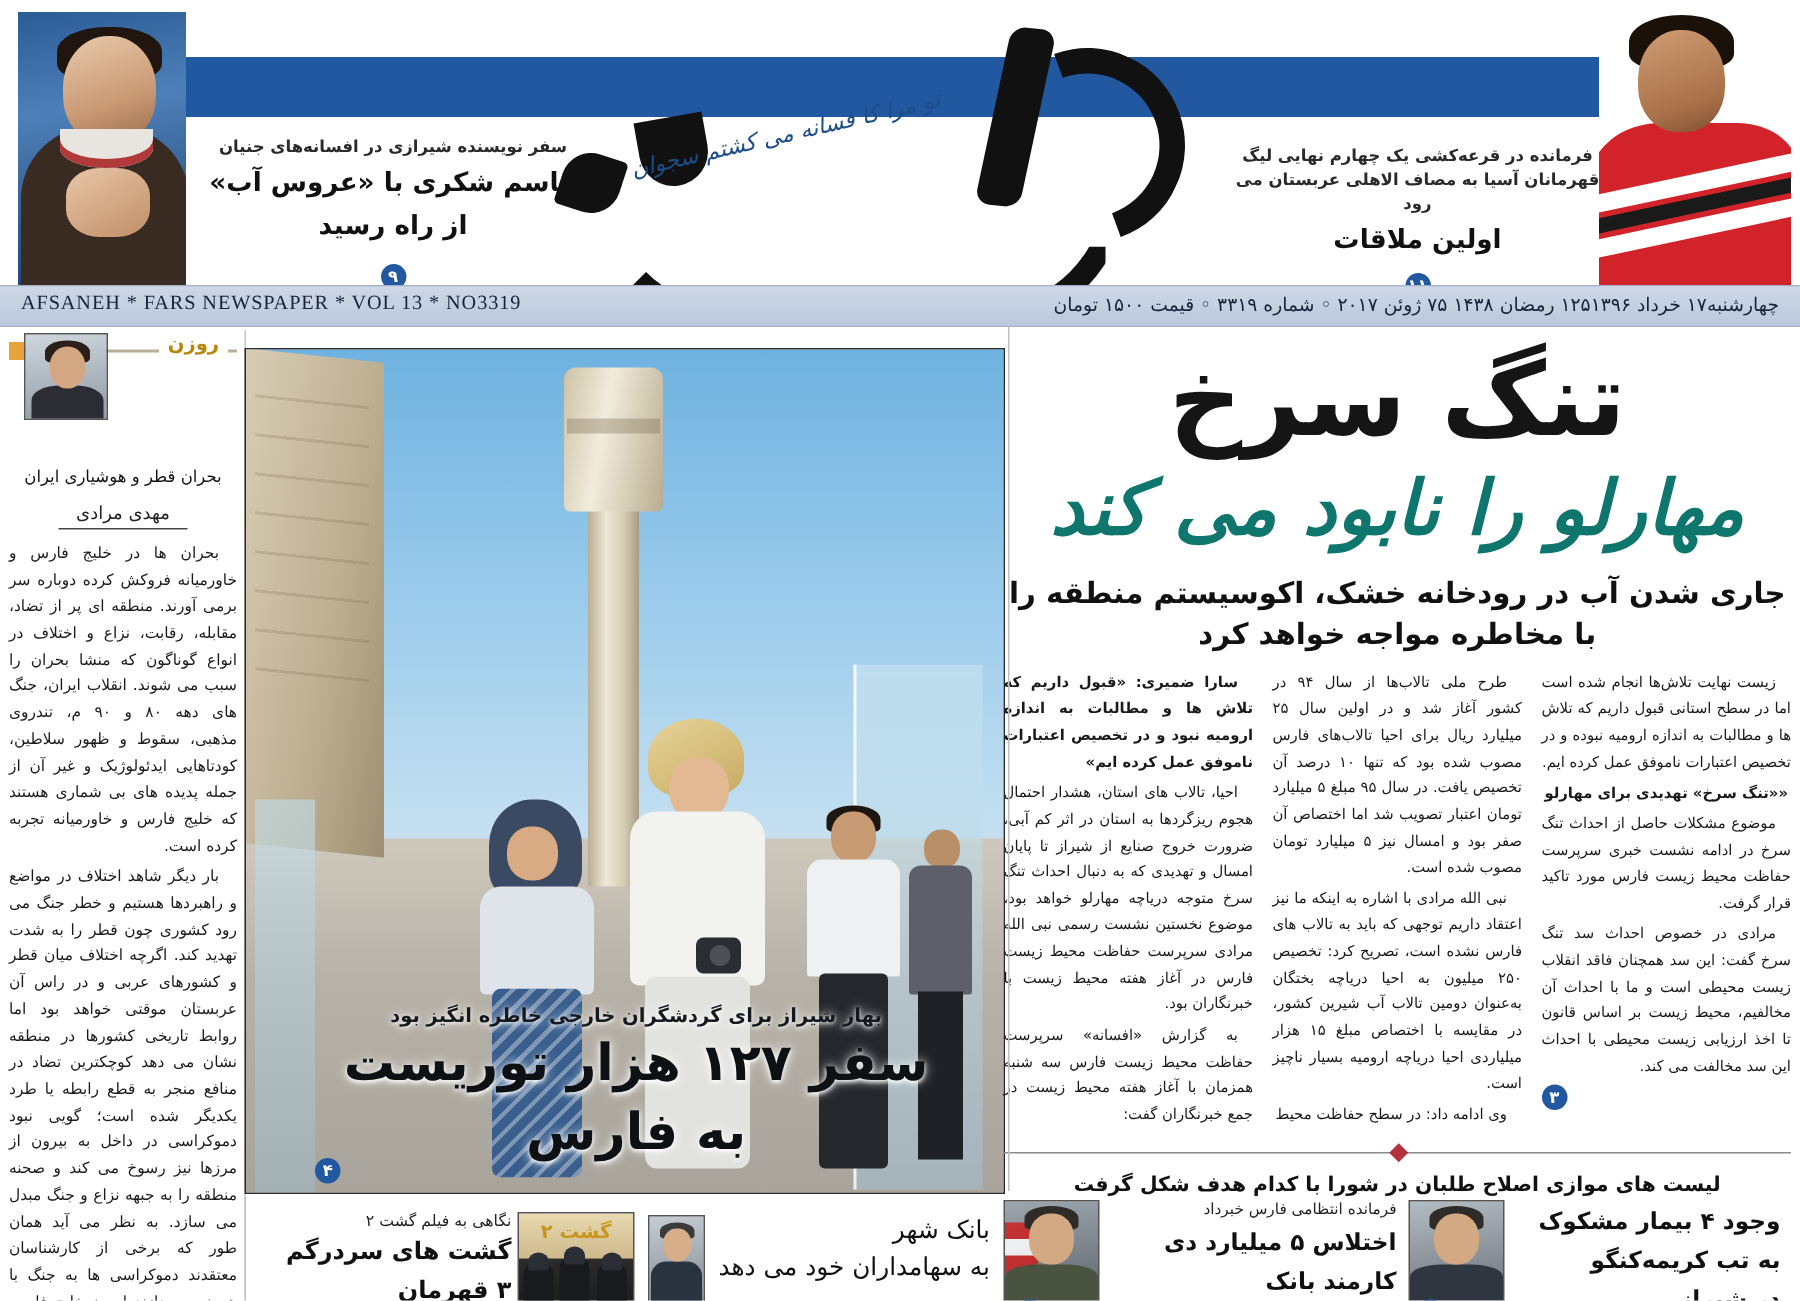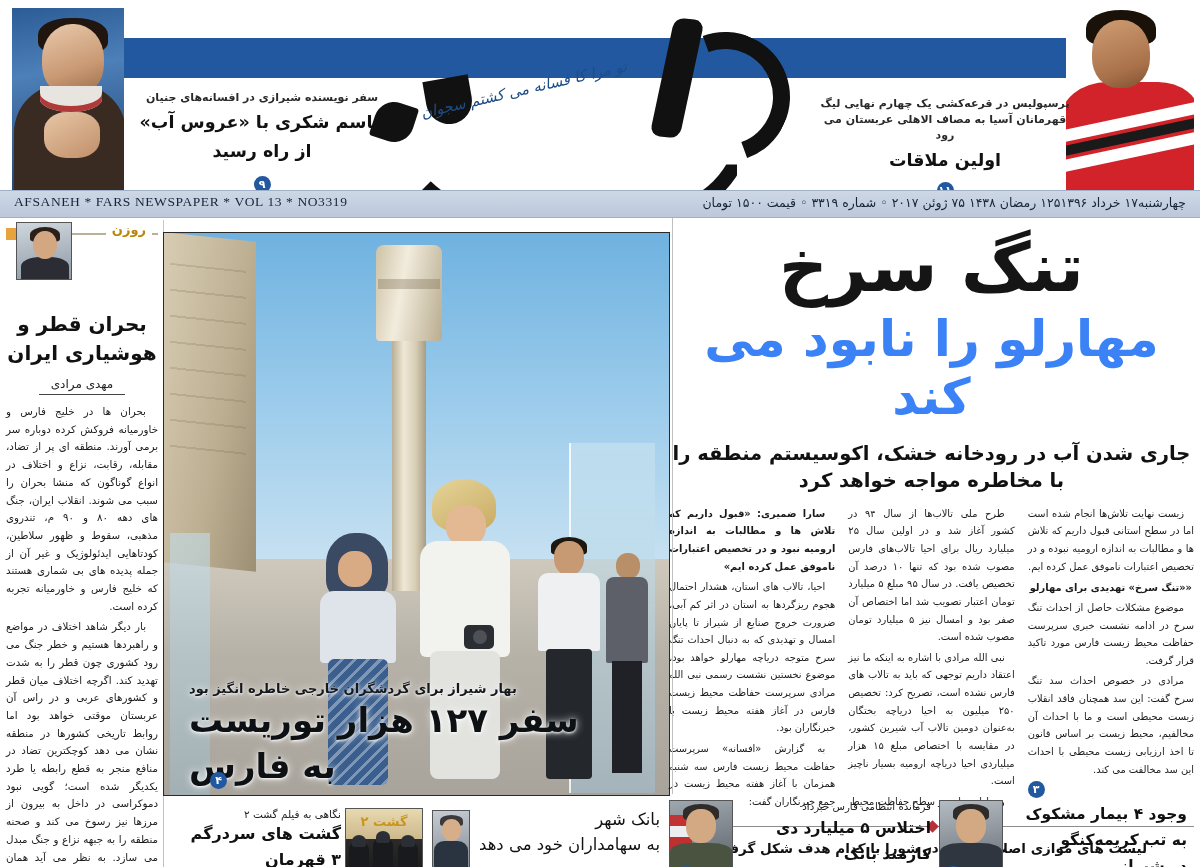--- a/index.html
+++ b/index.html
@@ -80,21 +80,21 @@
   .rozan-head{position:relative;height:26px;}
   .rozan-line{position:absolute;left:0;top:13px;width:152px;height:2px;background:#b8b098;}
   .rozan-word{position:absolute;right:6px;top:2px;background:#fff;padding:0 6px;font-size:13px;
      font-weight:700;color:#b8860b;}
   .rozan-sq{position:absolute;left:0;top:8px;width:10px;height:12px;background:#e8a33d;}
   .ed-photo{position:absolute;left:10px;top:2px;width:54px;height:56px;border:1px solid #555;overflow:hidden;
      background:linear-gradient(170deg,#cfd6dd,#8e9aa6);}
   .ed-ph-head{position:absolute;left:16px;top:8px;width:24px;height:28px;border-radius:48%;background:#d3a781;}
   .ed-ph-hair{position:absolute;left:13px;top:4px;width:30px;height:15px;border-radius:50% 50% 20% 20%;background:#2b2019;}
   .ed-ph-body{position:absolute;left:4px;top:34px;width:48px;height:24px;background:#2c2c34;border-radius:40% 40% 0 0;}
-  .ed-title{margin-top:64px;text-align:center;font-size:20px;font-weight:700;line-height:1.45;color:#111;}
+  .ed-title{margin-top:64px;text-align:center;font-size:11px;font-weight:400;line-height:1.45;color:#111;}
   .ed-author{margin:9px auto 0;text-align:center;font-size:12px;color:#222;padding-bottom:3px;
      border-bottom:1px solid #444;width:86px;}
   .ed-body{margin-top:8px;font-size:10.3px;line-height:1.72;text-align:justify;color:#1a1a1a;
      text-justify:inter-word;}
   .ed-body p{margin:0 0 3px;text-indent:12px;}
   .col-left-rule{position:absolute;right:-6px;top:0;width:1px;height:645px;background:#c8c8c8;}
 
   
   .photo{position:absolute;left:163px;top:14px;width:505px;height:562px;border:1px solid #2a2a2a;overflow:hidden;
      background:linear-gradient(180deg,#8fc2e8 0%,#a9d2ee 44%,#cfd8d4 62%,#b9bcb6 100%);}
@@ -133,21 +133,21 @@
   .tg-shirt{position:absolute;left:2px;top:32px;width:62px;height:78px;background:#eef0f2;border-radius:10px 10px 2px 2px;}
   .tg-pants{position:absolute;left:10px;top:108px;width:46px;height:130px;background:#24272c;border-radius:4px;}
   .t-far{position:absolute;left:440px;top:320px;width:46px;height:220px;}
   .tf-head{position:absolute;left:12px;top:0;width:24px;height:26px;border-radius:46%;background:#b98f6a;}
   .tf-body{position:absolute;left:2px;top:24px;width:42px;height:86px;background:#5d6068;border-radius:8px 8px 2px 2px;}
   .tf-legs{position:absolute;left:8px;top:108px;width:30px;height:112px;background:#1f2126;}
   .cam{position:absolute;left:300px;top:392px;width:30px;height:24px;background:#2a2d31;border-radius:5px;}
   .cam:after{content:"";position:absolute;left:9px;top:5px;width:14px;height:14px;border-radius:50%;background:#4d5157;}
 
   
-  .cap{position:absolute;right:10px;bottom:8px;width:470px;text-align:left;
+  .cap{position:absolute;right:10px;bottom:19px;width:470px;text-align:center;
      text-shadow:0 1px 3px rgba(255,255,255,.95),0 0 8px rgba(255,255,255,.9);}
   .cap .kick{font-size:13px;font-weight:700;color:#15181c;}
   .cap .h{font-size:34px;font-weight:700;color:#0e1114;line-height:1.22;margin-top:4px;}
   .cap-dot{position:absolute;right:442px;bottom:6px;}
 
   
   .blk-bank{position:absolute;left:470px;top:590px;width:190px;text-align:right;}
   .blk-bank .h{font-size:16.5px;font-weight:400;line-height:1.5;color:#111;}
   .bank-photo{position:absolute;left:432px;top:592px;width:36px;height:62px;border:1px solid #555;overflow:hidden;
      background:linear-gradient(170deg,#c6ccd2,#7c848d);}
@@ -163,21 +163,21 @@
      text-align:center;line-height:22px;}
   .film-men{position:absolute;left:0;top:26px;width:76px;height:40px;}
   .fm{position:absolute;top:6px;width:20px;height:34px;background:#181a1d;border-radius:9px 9px 2px 2px;}
   .fm:after{content:"";position:absolute;left:3px;top:-6px;width:14px;height:12px;border-radius:50% 50% 20% 20%;background:#2b2f35;}
   .fm1{left:3px;} .fm2{left:27px;top:2px;height:38px;} .fm3{left:52px;}
 
   
   .col-right{position:absolute;right:6px;top:2px;width:525px;}
   .kicker-top{font-size:13.5px;font-weight:700;text-align:center;color:#111;margin-top:2px;}
   .mega{font-size:68px;font-weight:700;text-align:center;line-height:1.12;color:#151515;margin-top:10px;letter-spacing:-1px;}
-  .mega2{font-size:50px;font-weight:700;text-align:center;line-height:1.16;color:#3b82f6;margin-top:4px;}
+  .mega2{font-size:50px;font-weight:700;text-align:center;line-height:1.16;color:#0f766e;margin-top:4px;font-style:italic;}
   .subhead{font-size:19.5px;font-weight:700;text-align:center;color:#111;margin-top:14px;line-height:1.4;}
   .cols2{display:flex;flex-direction:row-reverse;gap:13px;margin-top:10px;}
   .cols2 .c{flex:1;font-size:9.9px;line-height:1.78;text-align:justify;color:#1a1a1a;}
   .cols2 .c p{margin:0 0 3px;text-indent:10px;}
   .cols2 .c .lead{font-weight:700;}
   .cols2 .c .sub{font-weight:700;text-align:center;display:block;margin:4px 0 2px;}
   .rdot{text-align:left;margin-top:2px;}
 
   
   .div-diamond{position:relative;height:12px;margin-top:8px;}
@@ -242,21 +242,21 @@
     </div>
 
     <div class="teaser teaser-left">
       <div class="kicker">سفر نویسنده شیرازی در افسانه‌های جنیان</div>
       <div class="big">قاسم شکری با «عروس آب»</div>
       <div class="big">از راه رسید</div>
       <div style="margin-top:10px;"><span class="pagedot">۹</span></div>
     </div>
 
     <div class="teaser teaser-right">
-      <div class="kicker">پرسپولیس در قرعه‌کشی یک چهارم نهایی لیگ</div>
+      <div class="kicker">فرمانده در قرعه‌کشی یک چهارم نهایی لیگ</div>
       <div class="kicker">قهرمانان آسیا به مصاف الاهلی عربستان می رود</div>
       <div class="big">اولین ملاقات</div>
       <div style="margin-top:8px;"><span class="pagedot">۱۱</span></div>
     </div>
   </div>
 
   <div class="folio">
     <div class="folio-en">AFSANEH * FARS NEWSPAPER * VOL 13 * NO3319</div>
     <div class="folio-fa">چهارشنبه۱۷ خرداد ۱۲۵۱۳۹۶ رمضان ۱۴۳۸ ۷۵ ژوئن ۲۰۱۷ ◦ شماره ۳۳۱۹ ◦ قیمت ۱۵۰۰ تومان</div>
   </div>

